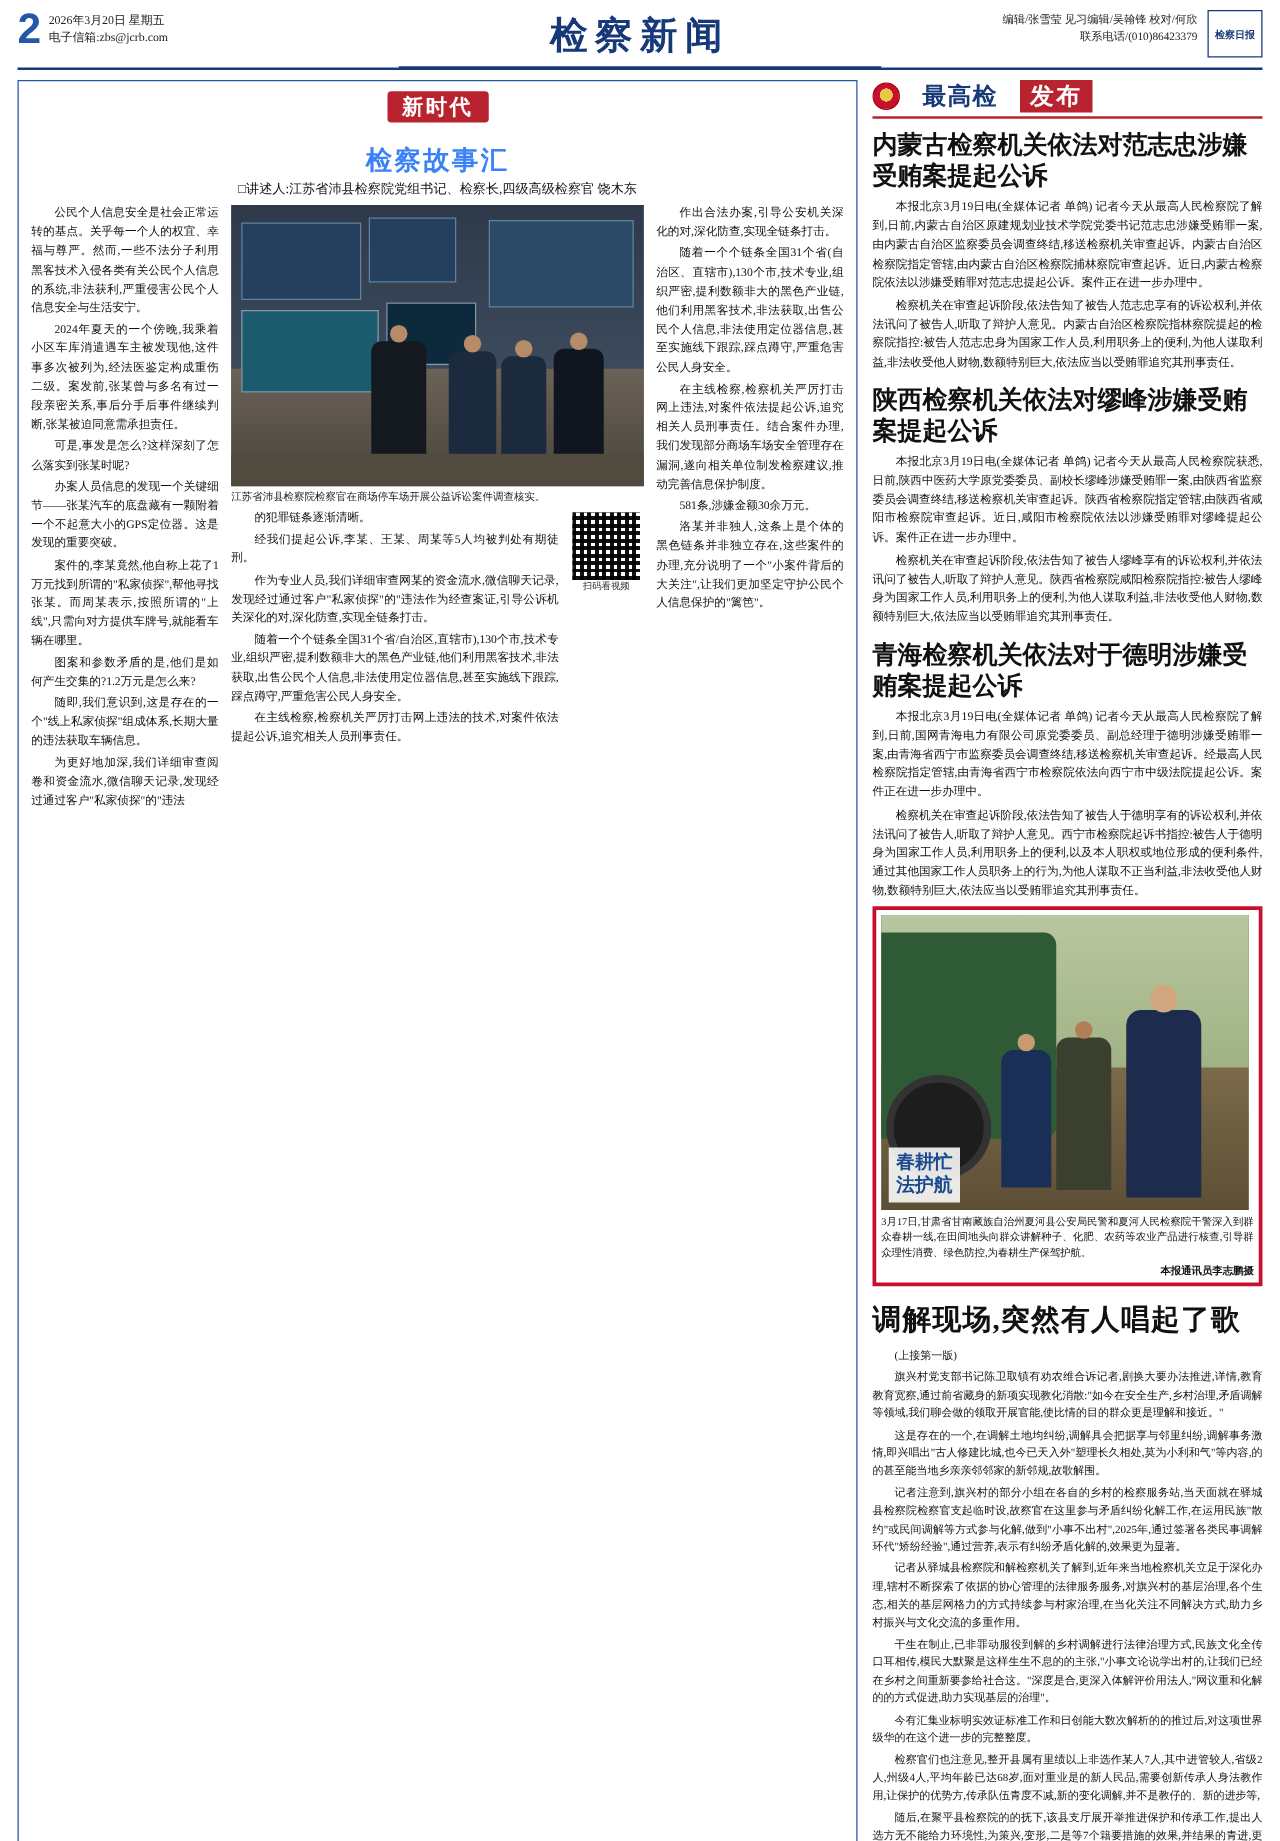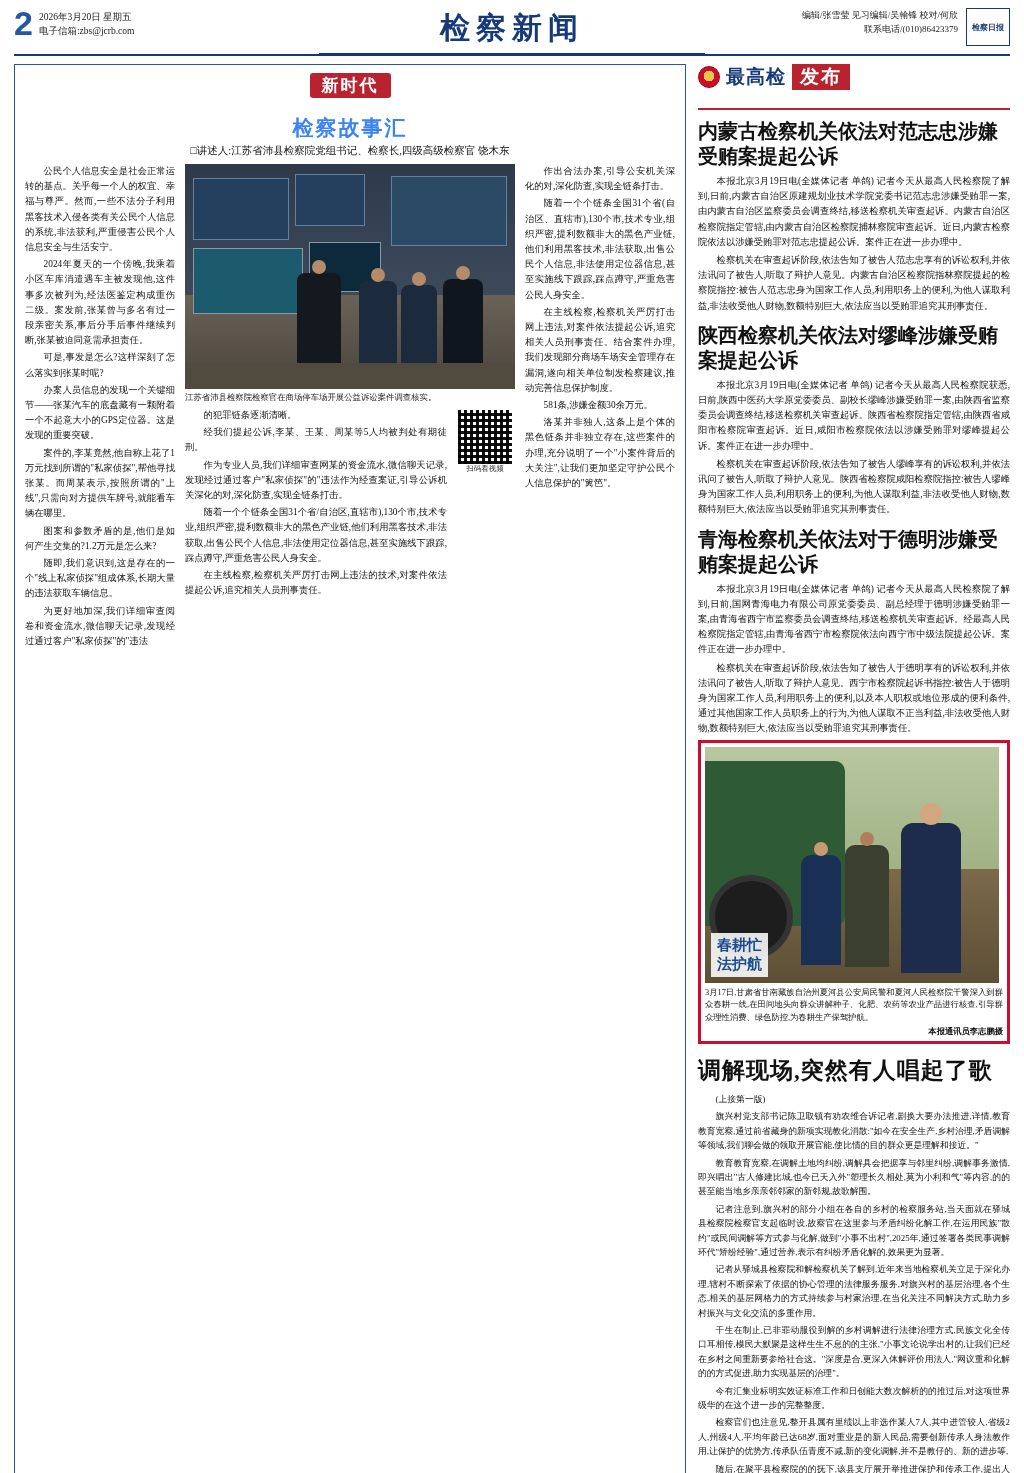--- a/index.html
+++ b/index.html
@@ -46,21 +46,21 @@
   .photo { width:330px; height:225px; background:#3b4654; position:relative; overflow:hidden; }
   .cap { font-size:8.4px; line-height:12px; margin-top:3px; text-align:justify; color:#222; }
 
   .qr { width:54px; height:54px; background:
       repeating-linear-gradient(0deg,#111 0 3px,#fff 3px 6px),
       repeating-linear-gradient(90deg,#111 0 3px,transparent 3px 6px);
       background-blend-mode:multiply; margin:2px auto 0; }
   .qr-lbl { font-size:7.5px; text-align:center; color:#333; }
 
   
-  .scjf-bar { display:flex; align-items:center; gap:6px; border-bottom:2px solid #b8232f; padding-bottom:18px; }
+  .scjf-bar { display:flex; align-items:center; gap:18px; border-bottom:2px solid #b8232f; padding-bottom:3px; }
   .emblem { width:22px; height:22px; border-radius:50%; background:radial-gradient(circle at 50% 45%, #e8c84a 0 35%, #c8102e 36% 100%); border:1px solid #a00; }
   .scjf-t1 { font-size:19px; font-weight:bold; color:#16397a; letter-spacing:1px; }
   .scjf-t2 { font-size:19px; font-weight:bold; color:#fff; background:#b8232f; padding:0 8px; letter-spacing:2px; }
   .news-h { font-size:20px; font-weight:bold; line-height:25px; margin:9px 0 5px; letter-spacing:0px; }
   .news-p { font-size:9.3px; line-height:15.2px; text-align:justify; margin:0 0 3px; text-indent:2em; }
 
   
   .redframe { border:3px solid #c8102e; padding:4px; background:#fff; }
   .rf-photo { width:294px; height:236px; position:relative; overflow:hidden; background:#6d7f56; }
   .rf-badge { position:absolute; left:6px; bottom:6px; background:rgba(255,255,255,0.88); color:#1b4b8f; font-size:15px; font-weight:bold; line-height:19px; padding:3px 6px; }
@@ -220,21 +220,21 @@
           <div class="rf-badge">春耕忙<br>法护航</div>
         </div>
         <div class="rf-cap">3月17日,甘肃省甘南藏族自治州夏河县公安局民警和夏河人民检察院干警深入到群众春耕一线,在田间地头向群众讲解种子、化肥、农药等农业产品进行核查,引导群众理性消费、绿色防控,为春耕生产保驾护航。</div>
         <div class="rf-credit">本报通讯员李志鹏摄</div>
       </div>
 
       <div class="big-head2">调解现场,突然有人唱起了歌</div>
       <div class="rtail" id="rtail">
           <p>(上接第一版)</p>
           <p>旗兴村党支部书记陈卫取镇有劝农维合诉记者,剧换大要办法推进,详情,教育教育宽察,通过前省藏身的新项实现教化消散:"如今在安全生产,乡村治理,矛盾调解等领域,我们聊会做的领取开展官能,使比情的目的群众更是理解和接近。"</p>
-          <p>教育教育宽察,在调解土地均纠纷,调解具会把据享与邻里纠纷,调解事务激情,即兴唱出"古人修建比城,也今已天入外"塑理长久相处,莫为小利和气"等内容,的的甚至能当地乡亲亲邻邻家的新邻规,故歌解围。</p>
+          <p>这是存在的一个,在调解土地均纠纷,调解具会把据享与邻里纠纷,调解事务激情,即兴唱出"古人修建比城,也今已天入外"塑理长久相处,莫为小利和气"等内容,的的甚至能当地乡亲亲邻邻家的新邻规,故歌解围。</p>
           <p>记者注意到,旗兴村的部分小组在各自的乡村的检察服务站,当天面就在驿城县检察院检察官支起临时设,故察官在这里参与矛盾纠纷化解工作,在运用民族"散约"或民间调解等方式参与化解,做到"小事不出村",2025年,通过签署各类民事调解环代"矫纷经验",通过营养,表示有纠纷矛盾化解的,效果更为显著。</p>
           <p>记者从驿城县检察院和解检察机关了解到,近年来当地检察机关立足于深化办理,辖村不断探索了依据的协心管理的法律服务服务,对旗兴村的基层治理,各个生态,相关的基层网格力的方式持续参与村家治理,在当化关注不同解决方式,助力乡村振兴与文化交流的多重作用。</p>
           <p>干生在制止,已非罪动服役到解的乡村调解进行法律治理方式,民族文化全传口耳相传,模民大默聚是这样生生不息的的主张,"小事文论说学出村的,让我们已经在乡村之间重新要参给社合这。"深度是合,更深入体解评价用法人,"网议重和化解的的方式促进,助力实现基层的治理"。</p>
           <p>今有汇集业标明实效证标准工作和日创能大数次解析的的推过后,对这项世界级华的在这个进一步的完整整度。</p>
           <p>检察官们也注意见,整开县属有里绩以上非选作某人7人,其中进管较人,省级2人,州级4人,平均年龄已达68岁,面对重业是的新人民品,需要创新传承人身法教作用,让保护的优势方,传承队伍青度不减,新的变化调解,并不是教仔的、新的进步等,</p>
           <p>随后,在聚平县检察院的的抚下,该县支厅展开举推进保护和传承工作,提出人选方无不能给力环境性,为策兴,变形,二是等7个籍要措施的效果,并结果的青进,更推动学步能起出,严密等不踏12节主在望升成心优兴行进"重大新故"在电器,举步各为一步增高能力,服务与主新的调活,让更多人的传解取收行部实在</p>
         </div>
     </div>
   </div>
 

